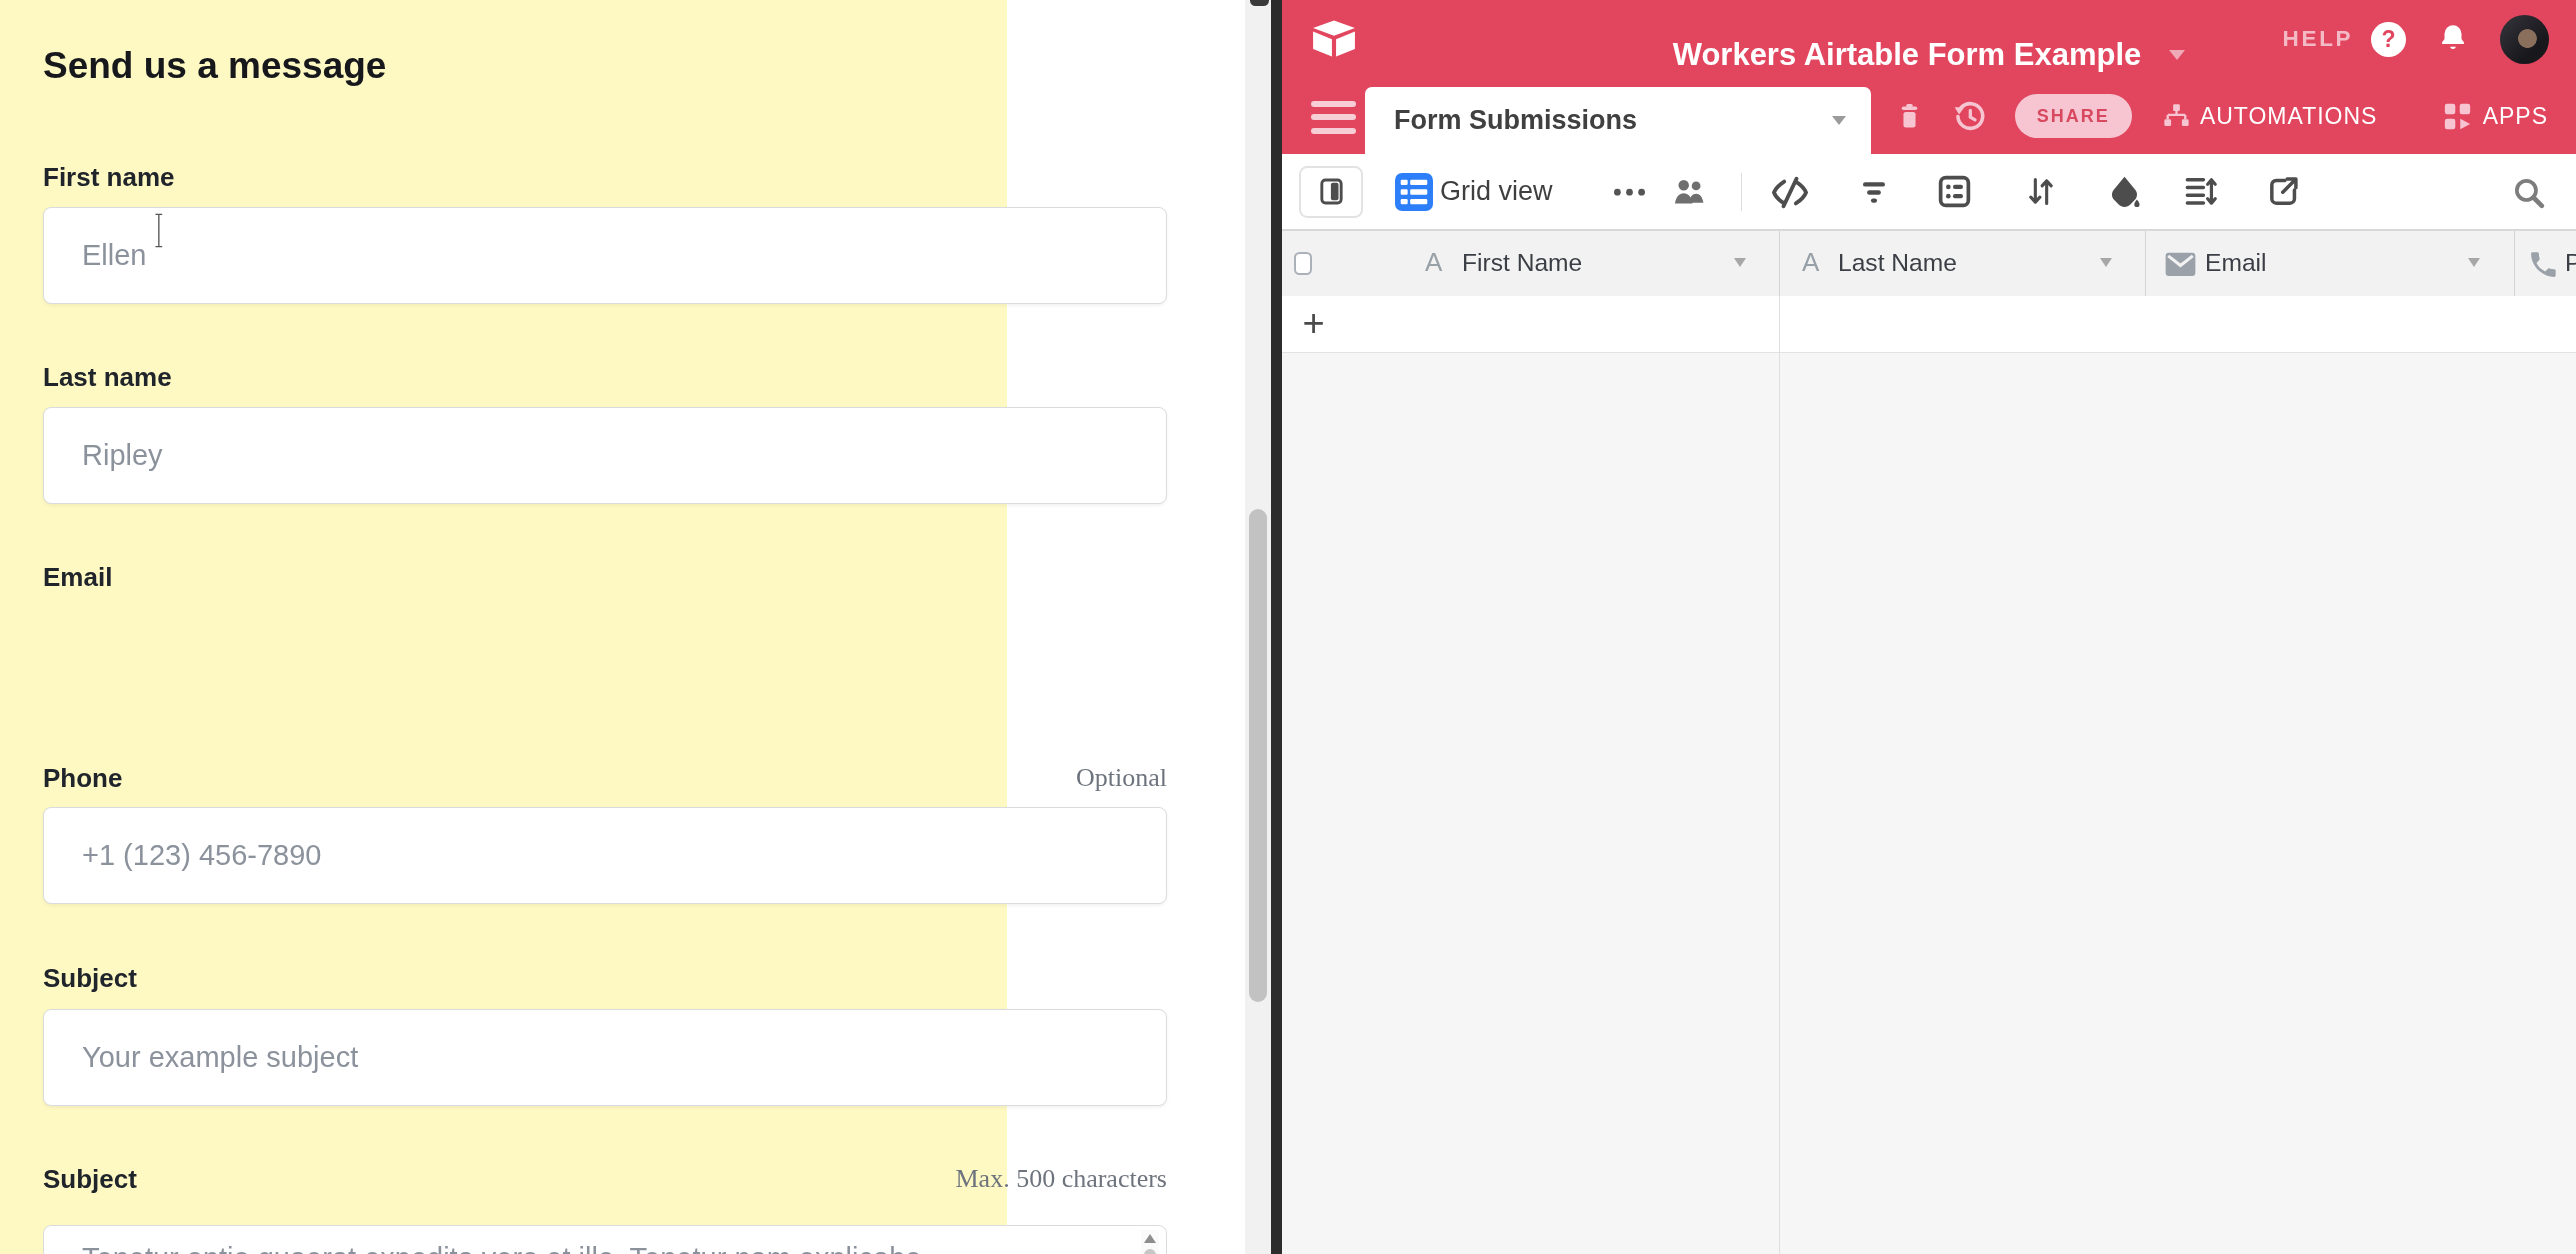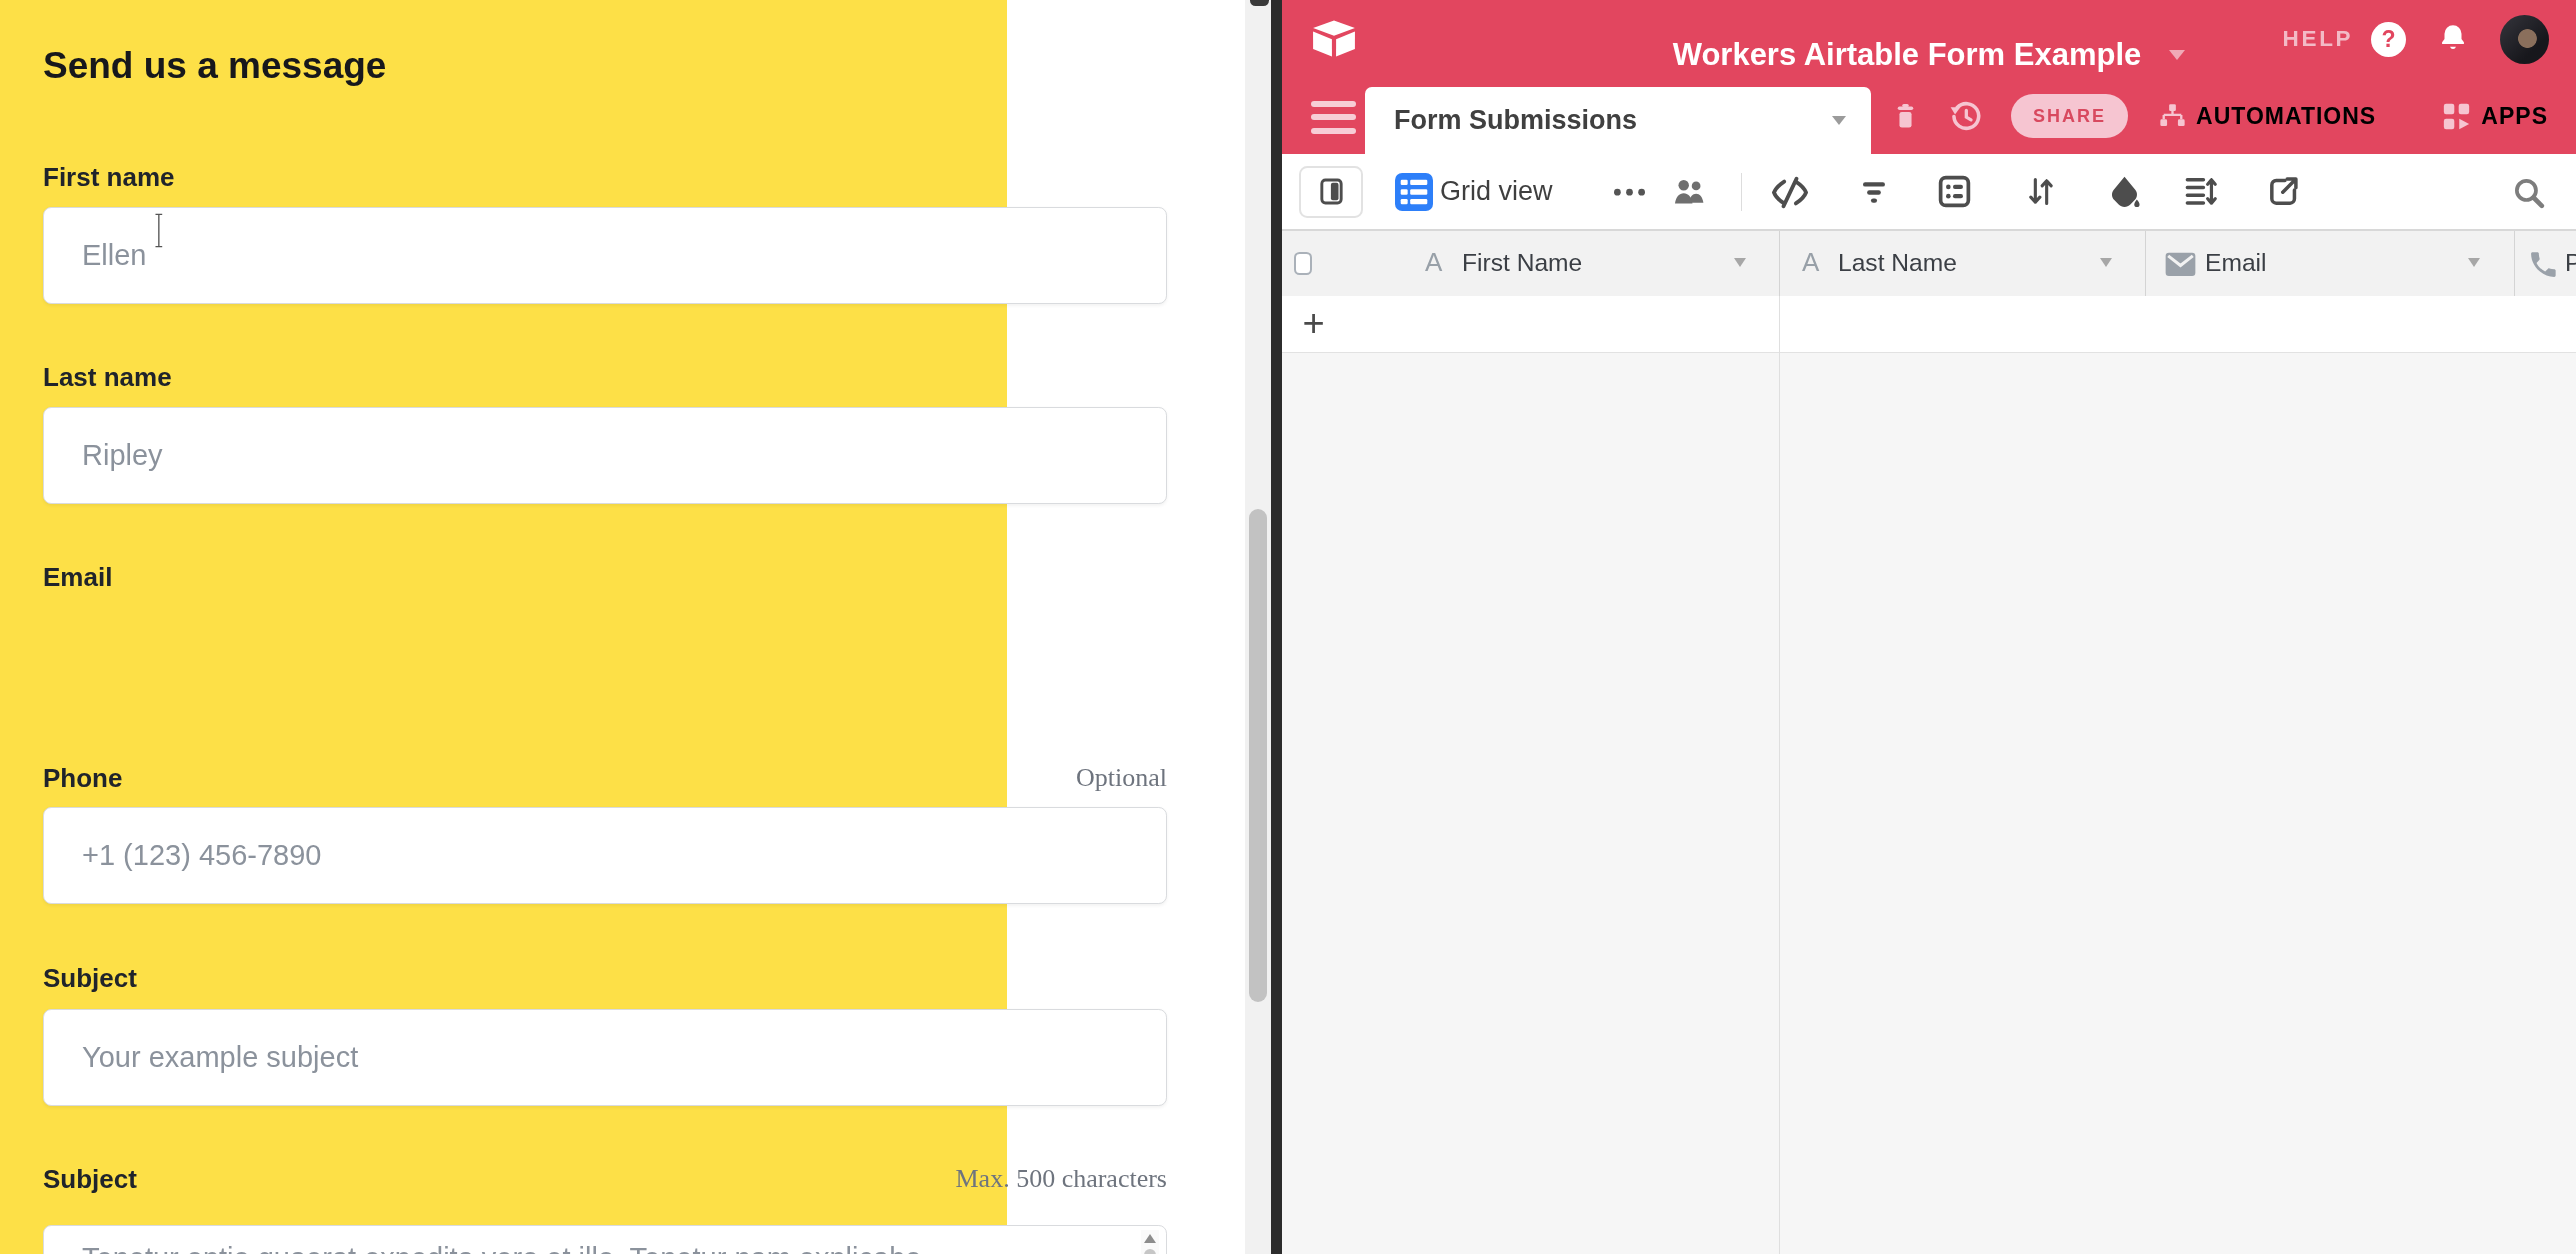--- a/index.html
+++ b/index.html
@@ -1,21 +1,21 @@
 <!DOCTYPE html>
 <html style="font-size:11px"><head>
 <meta charset="utf-8">
 <style>
   html,body{margin:0;padding:0;background:#fff;}
   #stage{position:relative;width:2576px;height:1255px;overflow:hidden;
          font-family:"Liberation Sans",sans-serif;background:#fff;}
   .abs{position:absolute;}
 
   
-  .form-pane{left:0;top:0;width:1007px;height:1255px;background:#fde047;}
+  .form-pane{left:0;top:0;width:1007px;height:1255px;background:#fef9c3;}
   .form-title{left:43px;top:45px;font-size:37px;font-weight:600;color:#17181c;}
   .f-label{font-size:26px;font-weight:600;color:#20242b;}
   .f-helper{font-size:26px;font-weight:400;color:#6e747e;font-family:Liberation Serif, serif;}
   .f-input{position:absolute;left:43px;width:1124px;height:97px;box-sizing:border-box;
            border:1.4px solid #d9dbde;border-radius:8.2px;background:#fff;
            padding:0 27px 0 38px;font-family:"Liberation Sans",sans-serif;
            font-size:29px;color:#30343b;box-shadow:0 1.4px 3.4px rgba(0,0,0,0.05);outline:none;}
   .f-input::placeholder{color:#8b929c;opacity:1;}
   .msg-box{position:absolute;left:43px;top:1225px;width:1124px;height:150px;box-sizing:border-box;
            border:1.4px solid #d9dbde;border-radius:8.2px;background:#fff;
@@ -49,21 +49,21 @@
   .burger{left:29px;top:22.5px;width:45px;height:33px;}
   .burger div{width:45px;height:6.1px;border-radius:3.4px;background:#f7cdd6;margin-bottom:7.5px;}
   .table-tab{left:83px;top:9px;width:506px;height:67px;background:#fff;border-radius:6.8px 6.8px 0 0;
              display:flex;align-items:center;}
   .table-tab-label{margin-left:29px;font-size:27px;font-weight:600;color:#404040;}
   .tab-caret{position:absolute;right:24.6px;width:0;height:0;border-left:7.5px solid transparent;
              border-right:7.5px solid transparent;border-top:9.6px solid #9b9b9b;}
   .tab-right{right:28px;top:0;height:76px;display:flex;align-items:center;gap:29px;}
   .share-pill{width:117px;height:44px;border-radius:22px;background:#f6c5d1;display:flex;align-items:center;
               justify-content:center;font-size:18px;font-weight:700;letter-spacing:2px;color:#d8495f;}
-  .pinklabel{font-size:23px;font-weight:700;letter-spacing:1px;color:#000000;}
+  .pinklabel{font-size:23px;font-weight:400;letter-spacing:1px;color:#ffffff;}
   .icbtn{display:flex;align-items:center;gap:8.2px;}
 
   .at-toolbar{left:0;top:154px;width:1294px;height:76px;background:#fff;border-bottom:1.4px solid #d8d8d8;box-sizing:border-box;}
   .toggle-btn{left:17px;top:11.6px;width:64px;height:52px;border:2px solid #e2e2e2;border-radius:8.2px;background:#fff;
               display:flex;align-items:center;justify-content:center;box-sizing:border-box;}
   .gridview-label{left:158px;top:22px;font-size:27px;font-weight:500;color:#3f3f3f;}
   .tb-divider{left:459px;top:19px;width:1.4px;height:38px;background:#ddd;}
   .tbicon{color:#4d4d4d;}
 
   .at-header{left:0;top:230px;width:1294px;height:66px;background:#f2f2f2;

